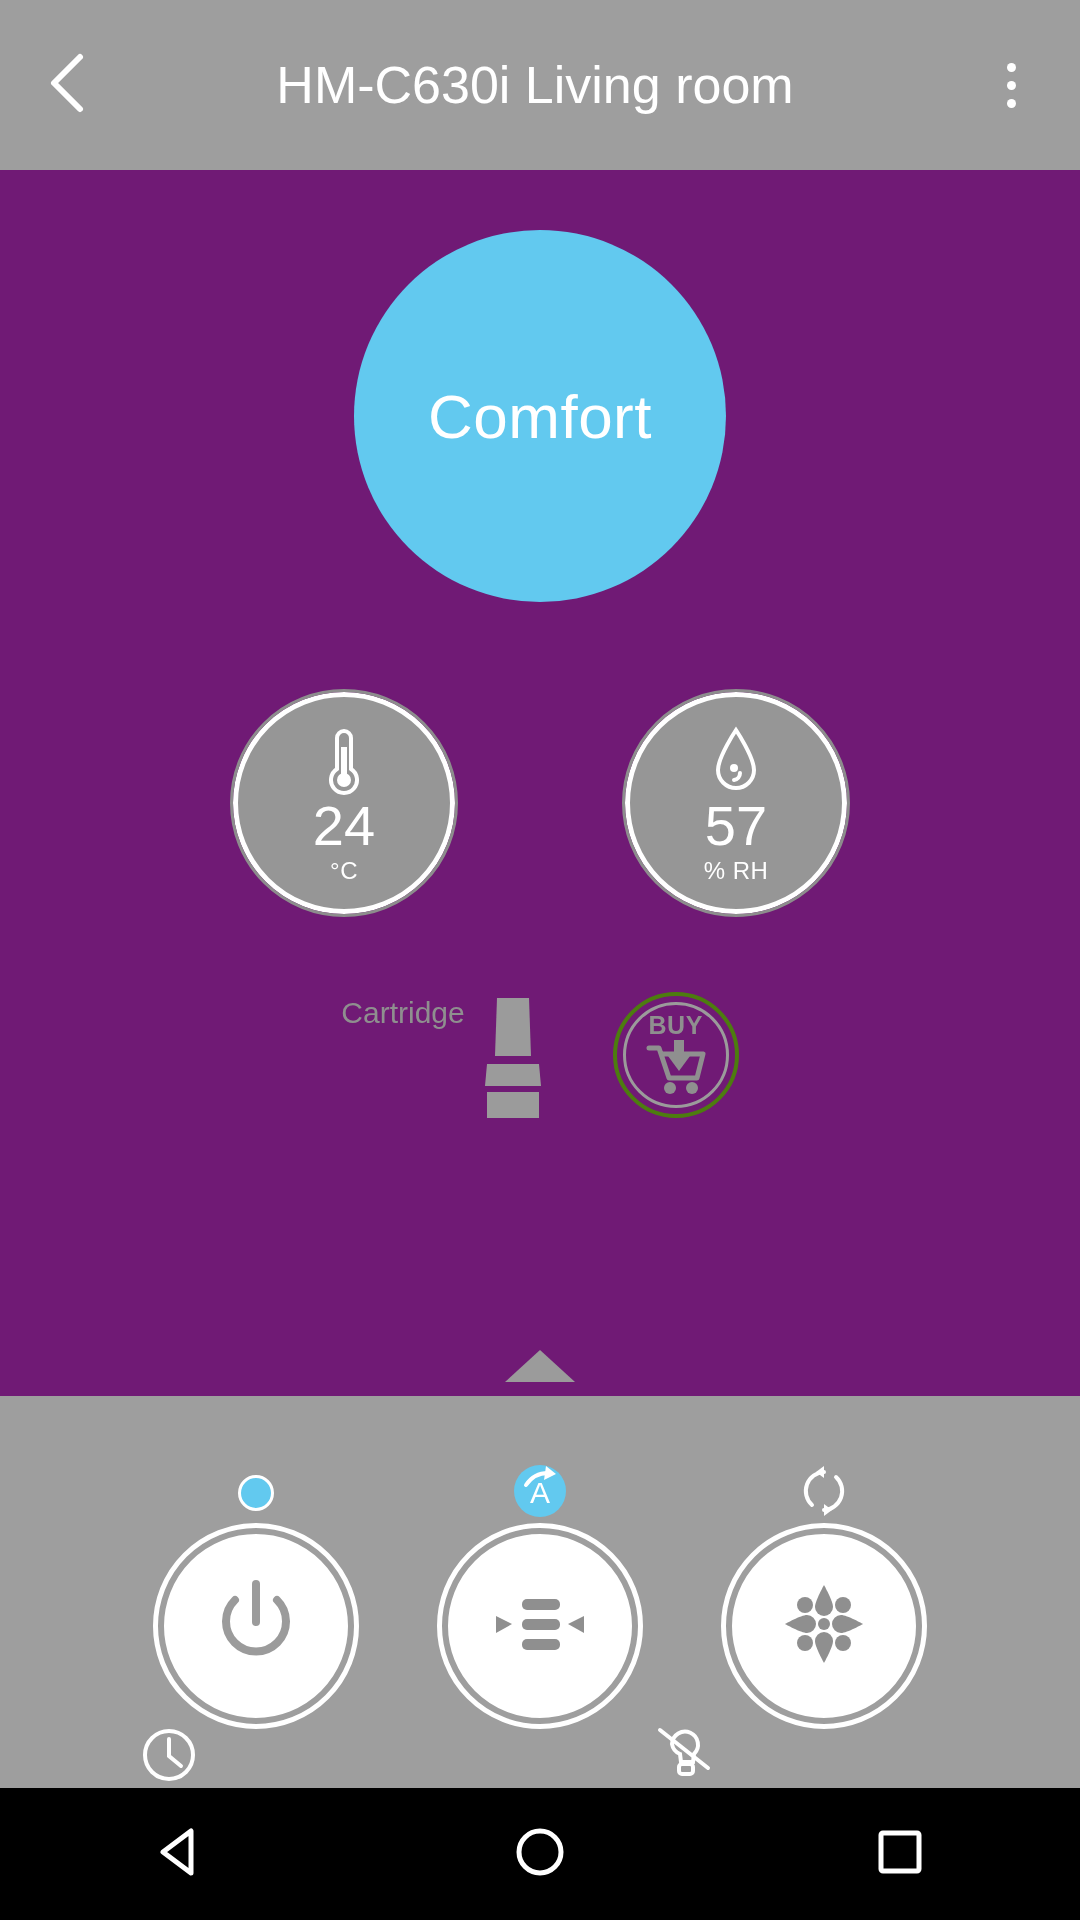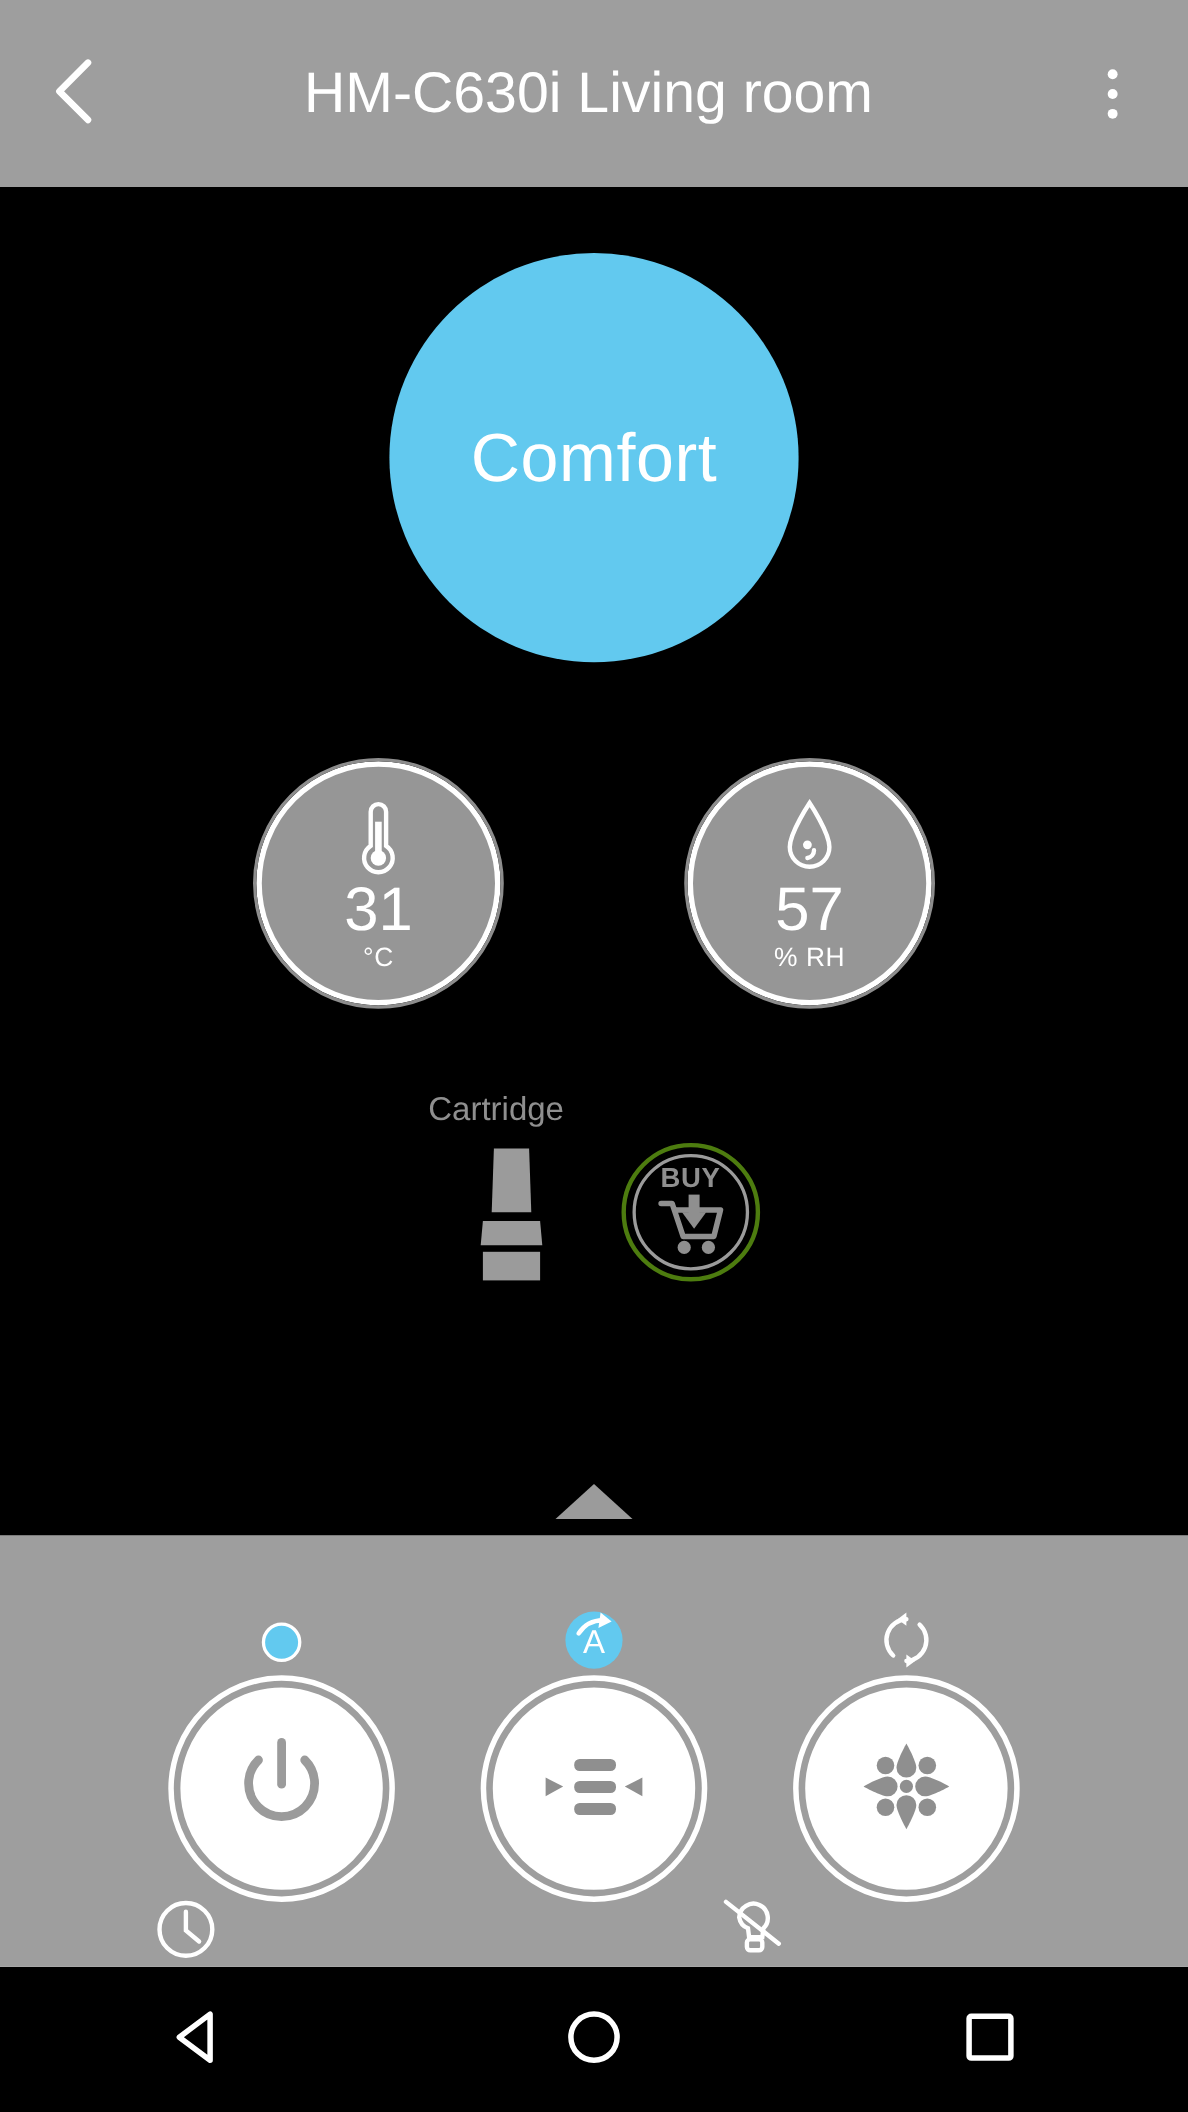--- a/index.html
+++ b/index.html
@@ -58,21 +58,21 @@
     width:86px; height:86px;
     display:flex; flex-direction:column; align-items:center; justify-content:center;
     gap:9px; flex:none;
   }
   .menu-dot { width:9px; height:9px; border-radius:50%; background:#ffffff; }
 
   
   .body {
     flex:1;
     position:relative;
-    background:#000000;
+    background:#701a75;
     display:flex; flex-direction:column; align-items:center;
   }
 
   .mode-bubble {
     margin-top:60px;
     width:372px; height:372px;
     border-radius:50%;
     background:#62c9ef;
     display:flex; align-items:center; justify-content:center;
     flex:none;
@@ -106,21 +106,21 @@
   }
 
   .cartridge-row {
     margin-top:78px;
     width:100%;
     display:flex; justify-content:center; align-items:flex-end;
     gap:52px;
     flex:none;
   }
   .cartridge-block {
-    display:flex; flex-direction:column; align-items:flex-end;
+    display:flex; flex-direction:row; align-items:flex-start;
   }
   .cartridge-label {
     color:#8f8f8f; font-size:30px; margin-bottom:16px;
   }
   .buy-btn {
     width:126px; height:126px; border-radius:50%;
     border:4px solid #4d7c0f;
     display:flex; align-items:center; justify-content:center;
     position:relative;
     margin-bottom:6px;
@@ -217,21 +217,21 @@
     <div class="sensors">
 
       <div class="sensor-dial">
         <span class="sensor-icon">
           <svg width="44" height="72" viewBox="0 0 44 72">
             <path d="M22 6 a7 7 0 0 1 7 7 v31 a13 13 0 1 1 -14 0 v-31 a7 7 0 0 1 7 -7 z" fill="none" stroke="#ffffff" stroke-width="4"></path>
             <circle cx="22" cy="55" r="7" fill="#ffffff"></circle>
             <rect x="19" y="22" width="6" height="30" fill="#ffffff"></rect>
           </svg>
         </span>
-        <span class="sensor-value">31</span>
+        <span class="sensor-value">24</span>
         <span class="sensor-unit">°C</span>
       </div>
 
       <div class="sensor-dial">
         <span class="sensor-icon">
           <svg width="52" height="72" viewBox="0 0 52 72">
             <path d="M26 5 C26 5 8 32 8 45 a18 18 0 0 0 36 0 C44 32 26 5 26 5 Z" fill="none" stroke="#ffffff" stroke-width="4"></path>
             <circle cx="24" cy="43" r="4" fill="#ffffff"></circle>
             <path d="M30 48 a7 7 0 0 1 -6 7" fill="none" stroke="#ffffff" stroke-width="4" stroke-linecap="round"></path>
           </svg>

